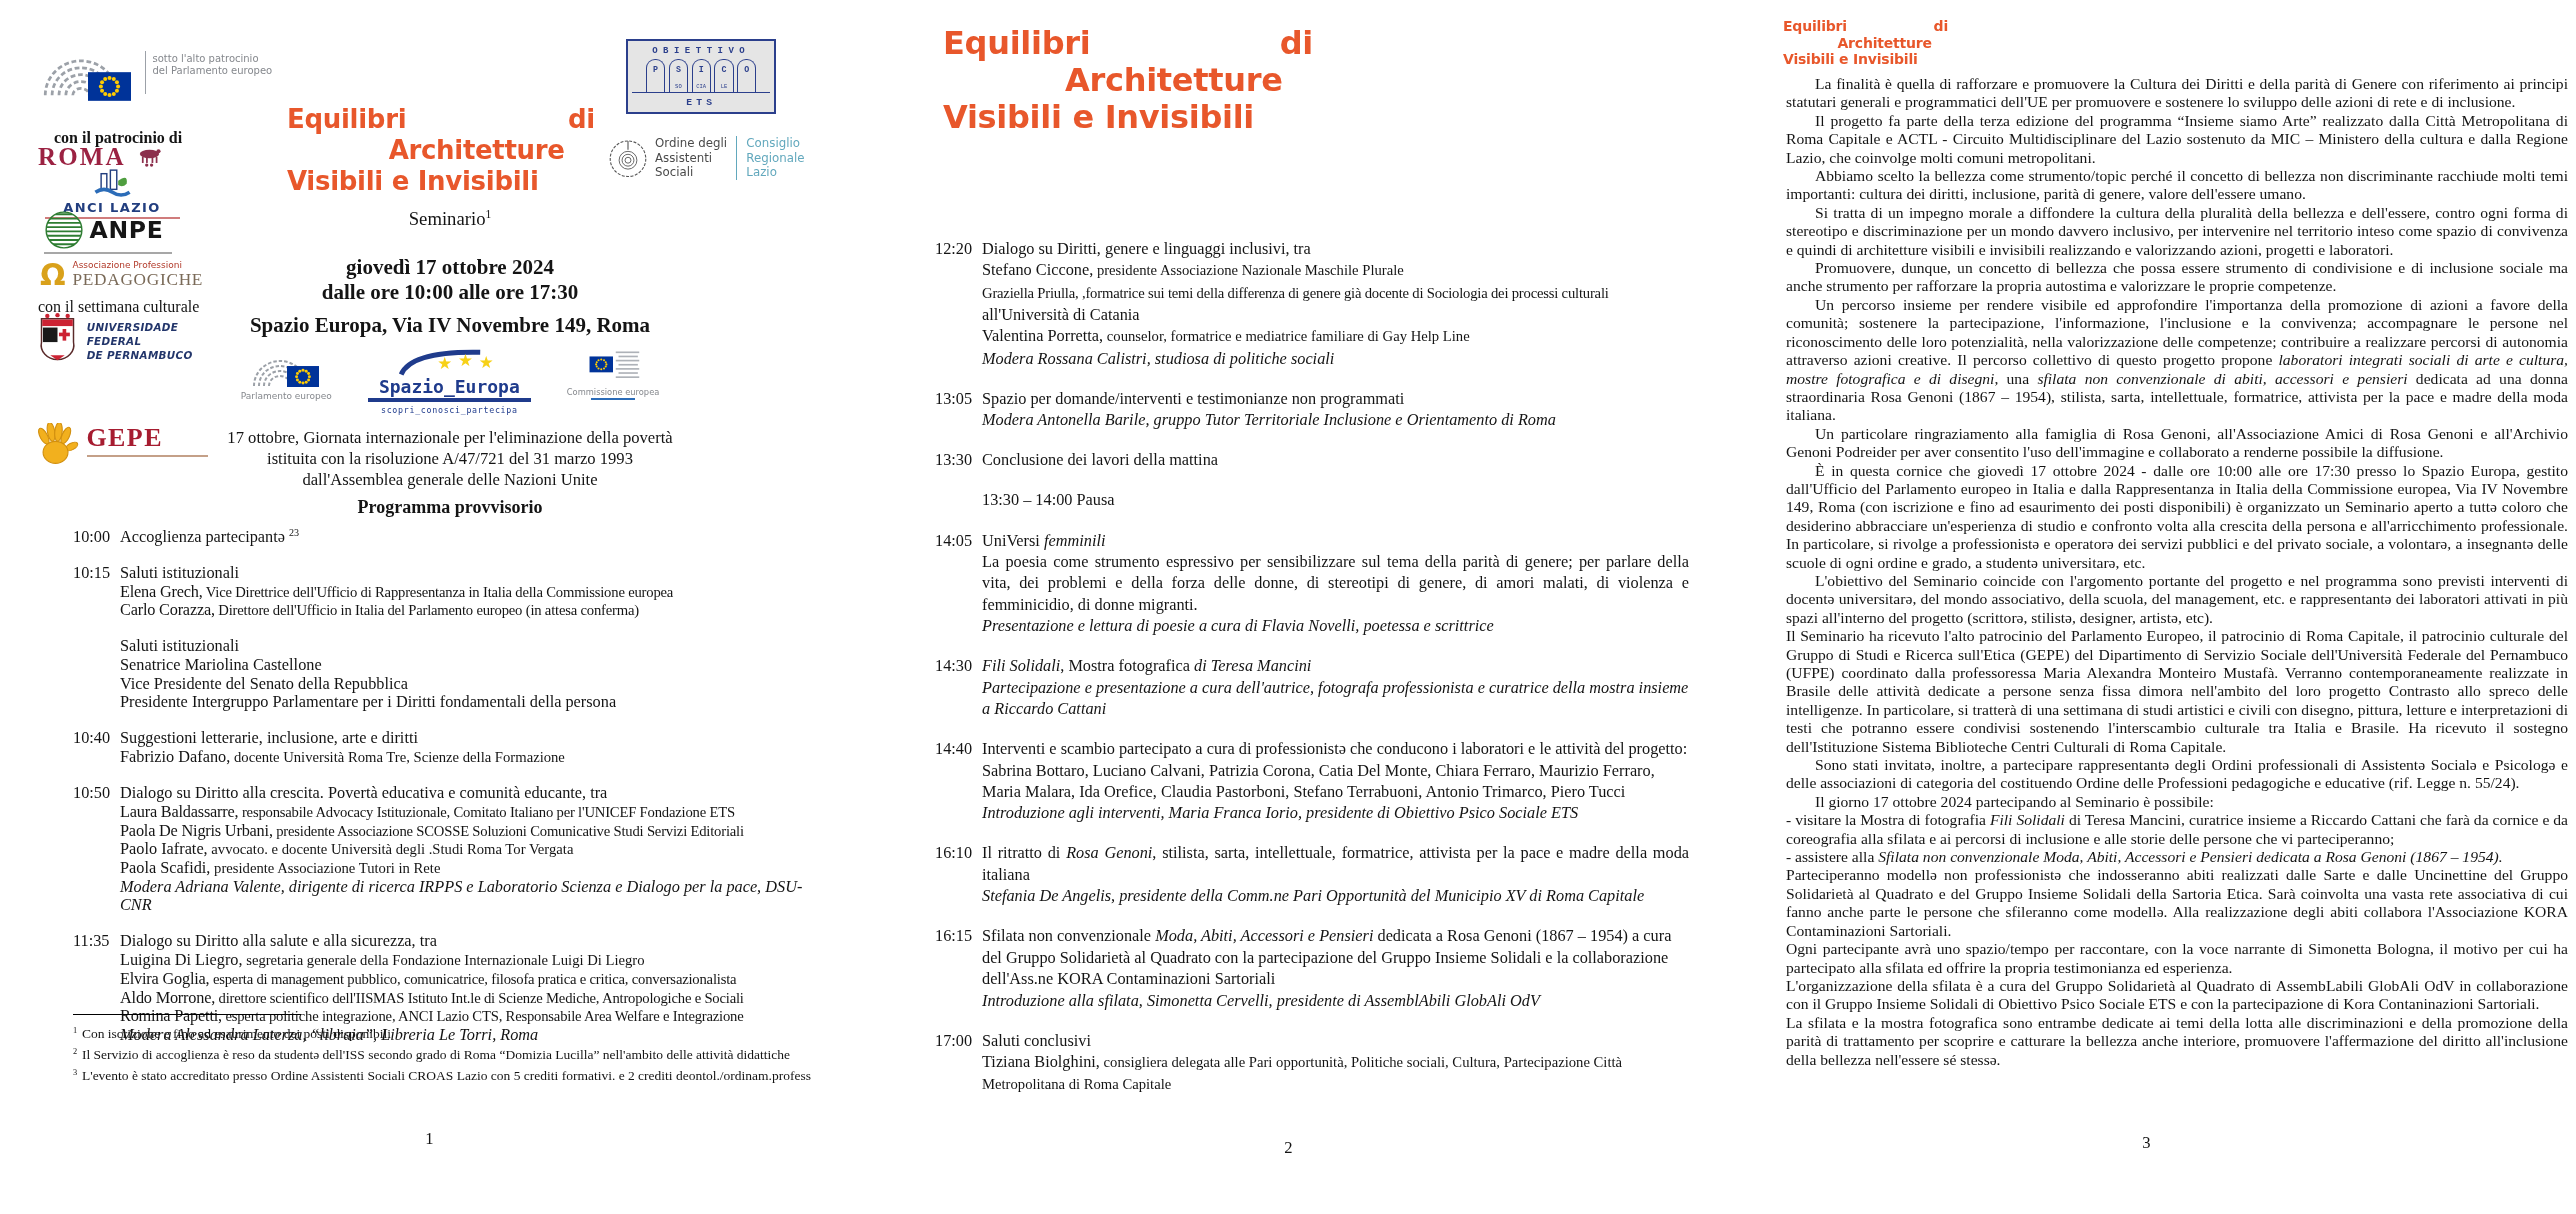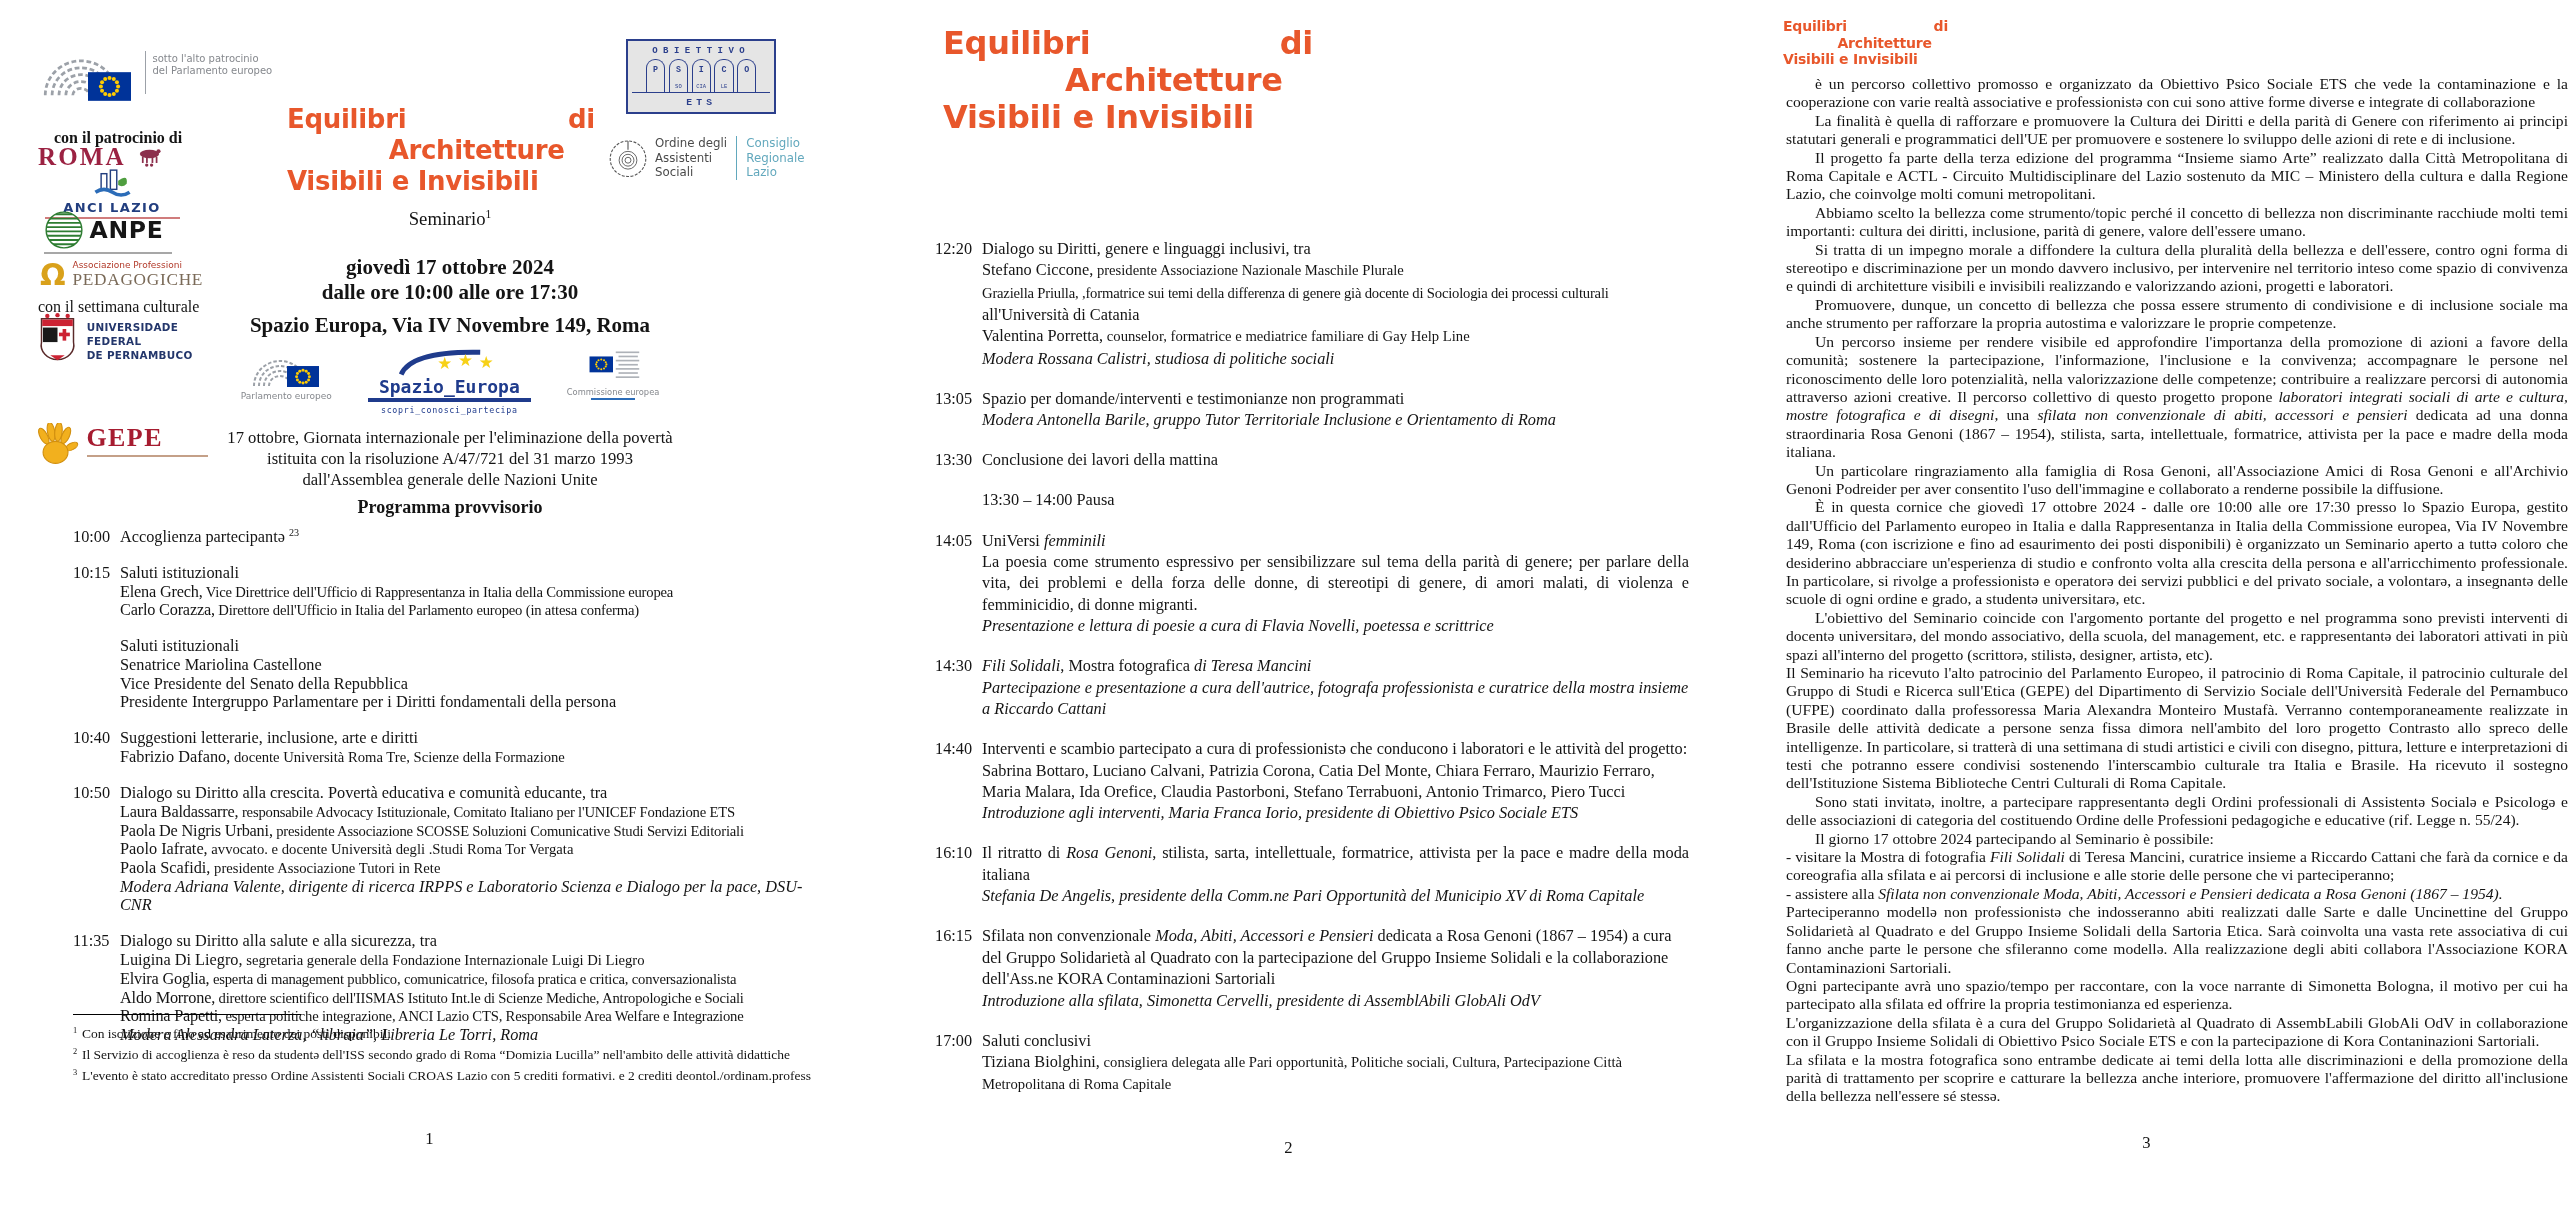--- a/index.html
+++ b/index.html
@@ -190,21 +190,21 @@
   <div class="abs" style="left:40px;top:260px;display:flex;align-items:center;">
     <span style="font-family:'DejaVu Sans',sans-serif;font-size:30px;color:#D9A11B;font-weight:bold;line-height:28px;">Ω</span>
     <div style="margin-left:7px;">
       <div class="ped-l1">Associazione Professioni</div>
       <div class="ped-l2">PEDAGOGICHE</div>
     </div>
   </div>
 
   <div class="abs patroline" style="left:38px;top:298px;">con il settimana culturale</div>
 
-  <div class="abs" style="left:38px;top:313px;display:flex;">
+  <div class="abs" style="left:38px;top:313px;display:flex;font-style:italic;">
     <svg width="39" height="48" viewBox="0 0 52 66">
       <circle cx="12" cy="4" r="3" fill="#CC2233"></circle>
         <circle cx="26" cy="3" r="3" fill="#CC2233"></circle>
         <circle cx="40" cy="4" r="3" fill="#CC2233"></circle>
       <path d="M4,8 h44 v32 a22,20 0 0 1 -22,24 a22,20 0 0 1 -22,-24 z" fill="#fff" stroke="#5a2a2a" stroke-width="2"></path>
       <rect x="5" y="9" width="42" height="9" fill="#CC2233"></rect>
       <rect x="6" y="20" width="20" height="20" fill="#1a1a1a"></rect>
       <rect x="33" y="22" width="5" height="16" fill="#CC2233"></rect>
         <rect x="28" y="27" width="15" height="5" fill="#CC2233"></rect>
       <path d="M16,58 h20 l-10,7 z" fill="#CC2233"></path>
@@ -539,21 +539,20 @@
   <div class="abs brand brand-sm" style="left:66px;top:18px;">
     <div class="b1">
         <span>Equilibri</span>
         <span>di</span>
       </div>
     <div class="b2">Architetture</div>
     <div class="b3">Visibili e Invisibili</div>
   </div>
 
   <div class="p3flow">
-      <p class="para ind"><span>è un percorso collettivo promosso e organizzato da Obiettivo Psico Sociale ETS che vede la contaminazione e la cooperazione con varie realtà associative e professionistə con cui sono attive forme diverse e integrate di collaborazione</span></p>
       <p class="para ind"><span>La finalità è quella di rafforzare e promuovere la Cultura dei Diritti e della parità di Genere con riferimento ai principi statutari generali e programmatici dell'UE per promuovere e sostenere lo sviluppo delle azioni di rete e di inclusione.</span></p>
       <p class="para ind"><span>Il  progetto fa parte della terza edizione del programma “Insieme siamo Arte” realizzato dalla Città Metropolitana di Roma Capitale e ACTL - Circuito Multidisciplinare del Lazio sostenuto da MIC – Ministero della cultura e dalla Regione Lazio, che coinvolge molti comuni metropolitani.</span></p>
       <p class="para ind"><span>Abbiamo scelto la bellezza come strumento/topic perché il concetto di bellezza non discriminante racchiude molti temi importanti: cultura dei diritti, inclusione, parità di genere, valore dell'essere umano.</span></p>
       <p class="para ind"><span>Si tratta di un impegno morale a diffondere la cultura della pluralità della bellezza e dell'essere, contro ogni forma di stereotipo e discriminazione per un mondo davvero inclusivo, per intervenire nel territorio inteso come spazio di convivenza e quindi di architetture visibili e invisibili realizzando e valorizzando azioni, progetti e laboratori.</span></p>
       <p class="para ind"><span>Promuovere, dunque, un concetto di bellezza che possa essere strumento di condivisione e di inclusione sociale ma anche strumento per rafforzare la propria autostima e valorizzare le proprie competenze.</span></p>
       <p class="para ind"><span>Un percorso insieme per rendere visibile ed approfondire l'importanza della promozione di azioni a favore della comunità; sostenere la partecipazione, l'informazione, l'inclusione e la convivenza; accompagnare le persone nel riconoscimento delle loro potenzialità, nella valorizzazione delle competenze; contribuire a realizzare percorsi di autonomia attraverso azioni creative. Il percorso collettivo di questo progetto propone </span><span class="it">laboratori integrati sociali di arte e cultura, mostre fotografica e di disegni</span><span>, una </span><span class="it">sfilata non convenzionale di abiti, accessori e pensieri</span><span> dedicata ad una donna straordinaria Rosa Genoni (1867 – 1954), stilista, sarta, intellettuale, formatrice, attivista per la pace e madre della moda italiana.</span></p>
       <p class="para ind"><span>Un particolare ringraziamento alla famiglia di Rosa Genoni, all'Associazione Amici di Rosa Genoni e all'Archivio Genoni Podreider per aver consentito l'uso dell'immagine e collaborato a renderne possibile la diffusione.</span></p>
       <p class="para ind"><span>È in questa cornice che giovedì 17 ottobre 2024 - dalle ore 10:00 alle ore 17:30 presso lo Spazio Europa, gestito dall'Ufficio del Parlamento europeo in Italia e dalla Rappresentanza in Italia della Commissione europea, Via IV Novembre 149, Roma (con iscrizione e fino ad esaurimento dei posti disponibili) è organizzato un Seminario aperto a tuttə coloro che desiderino abbracciare un'esperienza di studio e confronto volta alla crescita della persona e all'arricchimento professionale. In particolare, si rivolge a professionistə e operatorə dei servizi pubblici e del privato sociale, a volontarə, a insegnantə delle scuole di ogni ordine e grado, a studentə universitarə, etc.</span></p>
       <p class="para ind"><span>L'obiettivo del Seminario coincide con l'argomento portante del progetto e nel programma sono previsti interventi di docentə universitarə, del mondo associativo, della scuola, del management, etc. e rappresentantə dei laboratori attivati in più spazi all'interno del progetto (scrittorə, stilistə, designer, artistə, etc).</span></p>
       <p class="para"><span>Il Seminario ha ricevuto l'alto patrocinio del Parlamento Europeo, il patrocinio di Roma Capitale, il patrocinio culturale del Gruppo di Studi e Ricerca sull'Etica (GEPE) del Dipartimento di Servizio Sociale dell'Università Federale del Pernambuco (UFPE) coordinato dalla professoressa Maria Alexandra Monteiro Mustafà. Verranno contemporaneamente realizzate in Brasile delle attività dedicate a persone senza fissa dimora nell'ambito del loro progetto Contrasto allo spreco delle intelligenze. In particolare, si tratterà di una settimana di studi artistici e civili con disegno, pittura, letture e interpretazioni di testi che potranno essere condivisi sostenendo l'interscambio culturale tra Italia e Brasile. Ha ricevuto il sostegno dell'Istituzione Sistema Biblioteche Centri Culturali di Roma Capitale.</span></p>

